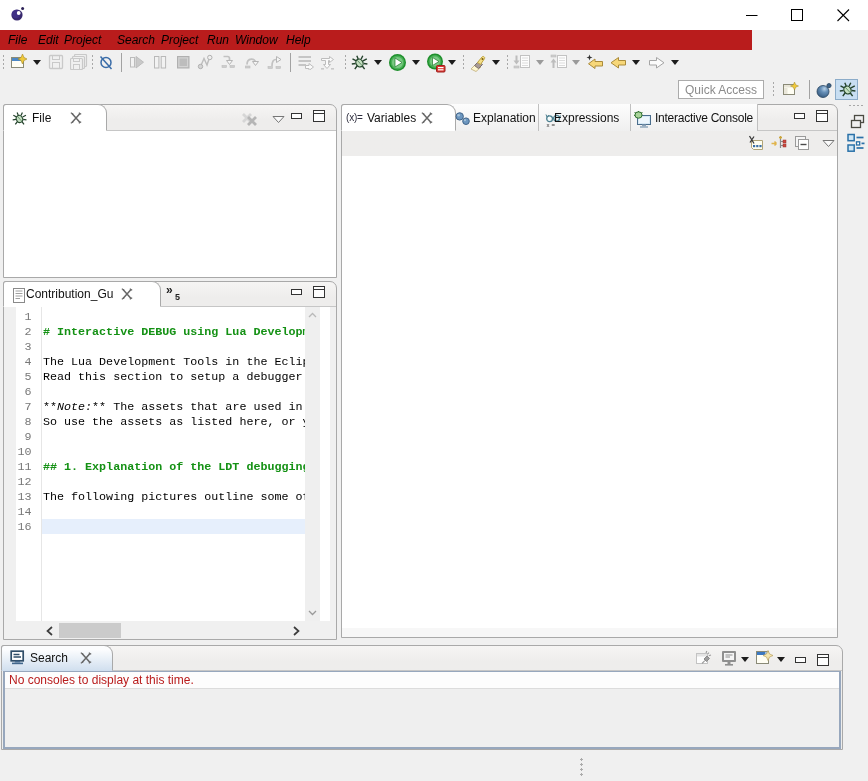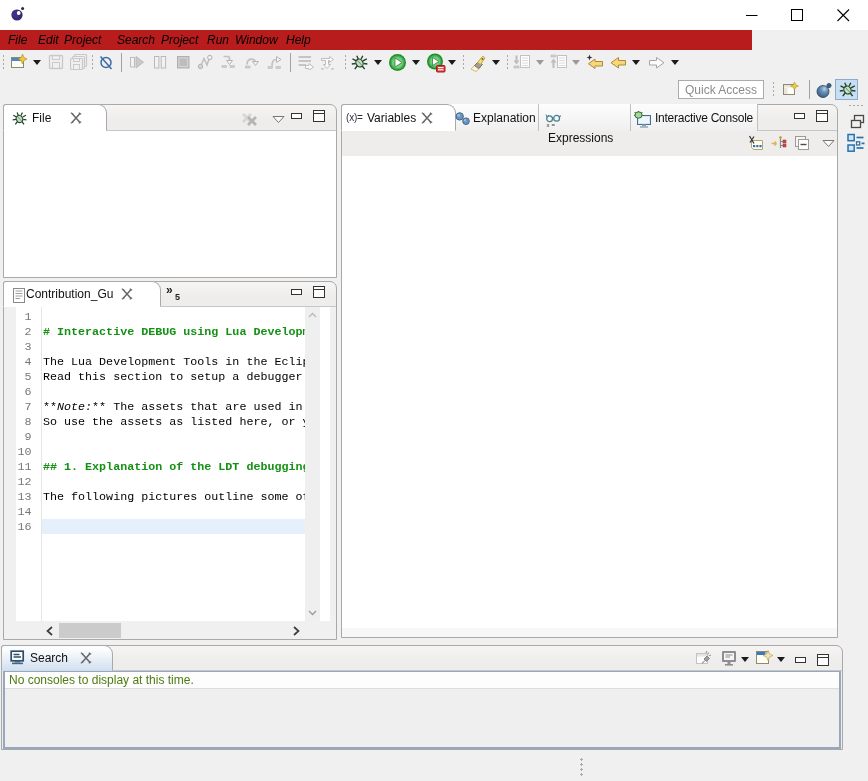--- a/index.html
+++ b/index.html
@@ -347,21 +347,21 @@
   </svg>
   <div class="tabtext" style="left:131px;">Explanation</div>
   <svg class="abs" style="left:203px; top:7px;" width="17" height="15" viewBox="0 0 17 15">
     <path d="M2 5 L1 2.5 M2.5 5 Q2.5 3.5 4 3.5" fill="none" stroke="#4c7f8f" stroke-width="1"></path>
     <circle cx="4.6" cy="6.8" r="2.9" fill="#f4fafa" stroke="#4c7f8f" stroke-width="1.3"></circle>
     <circle cx="11.6" cy="6.2" r="2.9" fill="#f4fafa" stroke="#4c7f8f" stroke-width="1.3"></circle>
     <path d="M7.5 6.6 Q9 5.8 8.7 6.4 M14.3 5 L15.8 3.6" fill="none" stroke="#4c7f8f" stroke-width="1.1"></path>
     <text x="1.5" y="14.5" font-size="6" fill="#333" font-family="Liberation Sans">x</text>
     <text x="6.5" y="14.5" font-size="6" fill="#333" font-family="Liberation Sans">=</text>
   </svg>
-  <div class="tabtext" style="left:206px;margin-top:20px;">Expressions</div>
+  <div class="tabtext" style="left:212px;">Expressions</div>
   <svg class="abs" style="left:292px; top:6px;" width="18" height="17" viewBox="0 0 18 17">
     <rect x="3.5" y="4.5" width="13" height="9" fill="#d7e9f5" stroke="#4a6d8c"></rect>
     <rect x="5" y="6" width="10" height="6" fill="#eef6fc"></rect>
     <rect x="8" y="13.5" width="4" height="1.8" fill="#8ba3b8"></rect>
     <rect x="6" y="15.3" width="8" height="1.4" fill="#8ba3b8"></rect>
     <ellipse cx="4.5" cy="4" rx="3.6" ry="3.2" fill="#a9d49a" stroke="#2d6e2d"></ellipse>
     <path d="M4.5 1 L4.5 0 M1.5 2 L0.5 1 M7.5 2 L8.5 1 M1 4.5 L0 4.5" stroke="#2d6e2d" stroke-width="0.9"></path>
   </svg>
   <div class="tabtext" style="left:313px; letter-spacing:-0.25px;">Interactive Console</div>
   <div class="minbtn" style="left:452px; top:8px;"></div>
@@ -403,21 +403,21 @@
     <rect x="9.5" y="8.8" width="3.2" height="3.2" fill="#fff" stroke="#2a71a8" stroke-width="1.3"></rect>
     <line x1="9.5" y1="4.5" x2="16.5" y2="4.5" stroke="#2a71a8" stroke-width="1.7"></line>
     <line x1="14.5" y1="10.4" x2="17.5" y2="10.4" stroke="#2a71a8" stroke-width="1.7"></line>
     <line x1="9.5" y1="15" x2="16.5" y2="15" stroke="#2a71a8" stroke-width="1.7"></line>
   </svg>
 </div>
 
 <div class="panel" style="left:1px; top:645px; width:842px; height:105px;">
   <div class="abs" style="left:1px; top:24px; width:838px; height:79px; border:2px solid #97a7bd; background:#efefef;">
     <div class="abs" style="left:0; top:0; width:834px; height:17px; background:#fdfdfd; border-bottom:1px solid #dcdcdc;"></div>
-    <div class="abs" style="left:4px; top:1px; font-size:12px; color:#4d7c0f;">No consoles to display at this time.</div>
+    <div class="abs" style="left:4px; top:1px; font-size:12px; color:#b91c1c;">No consoles to display at this time.</div>
   </div>
   <div class="tabline" style="top:24px;"></div>
   <div class="seltab" style="left:-1px; top:-1px; width:112px; height:26px; background:linear-gradient(180deg,#fcfdfe 15%, #d2e0ef 100%); border-bottom:1px solid #cfdeee;"></div>
   <svg class="abs" style="left:8px; top:4px;" width="15" height="15" viewBox="0 0 15 15">
     <rect x="1.2" y="1.2" width="12" height="9.6" fill="#ffffff" stroke="#2f4d68" stroke-width="1.7"></rect>
     <path d="M3.5 4.5 L9.5 4.5 M3.5 7 L11 7" stroke="#2f4d68" stroke-width="1.4"></path>
     <path d="M5.5 10.8 L9.5 10.8 L10.5 12.4 L4.5 12.4 Z" fill="#42678c"></path>
     <rect x="2" y="12.6" width="11" height="1.6" fill="#42678c"></rect>
   </svg>
   <div class="tabtext" style="left:28px; top:5px;">Search</div>

